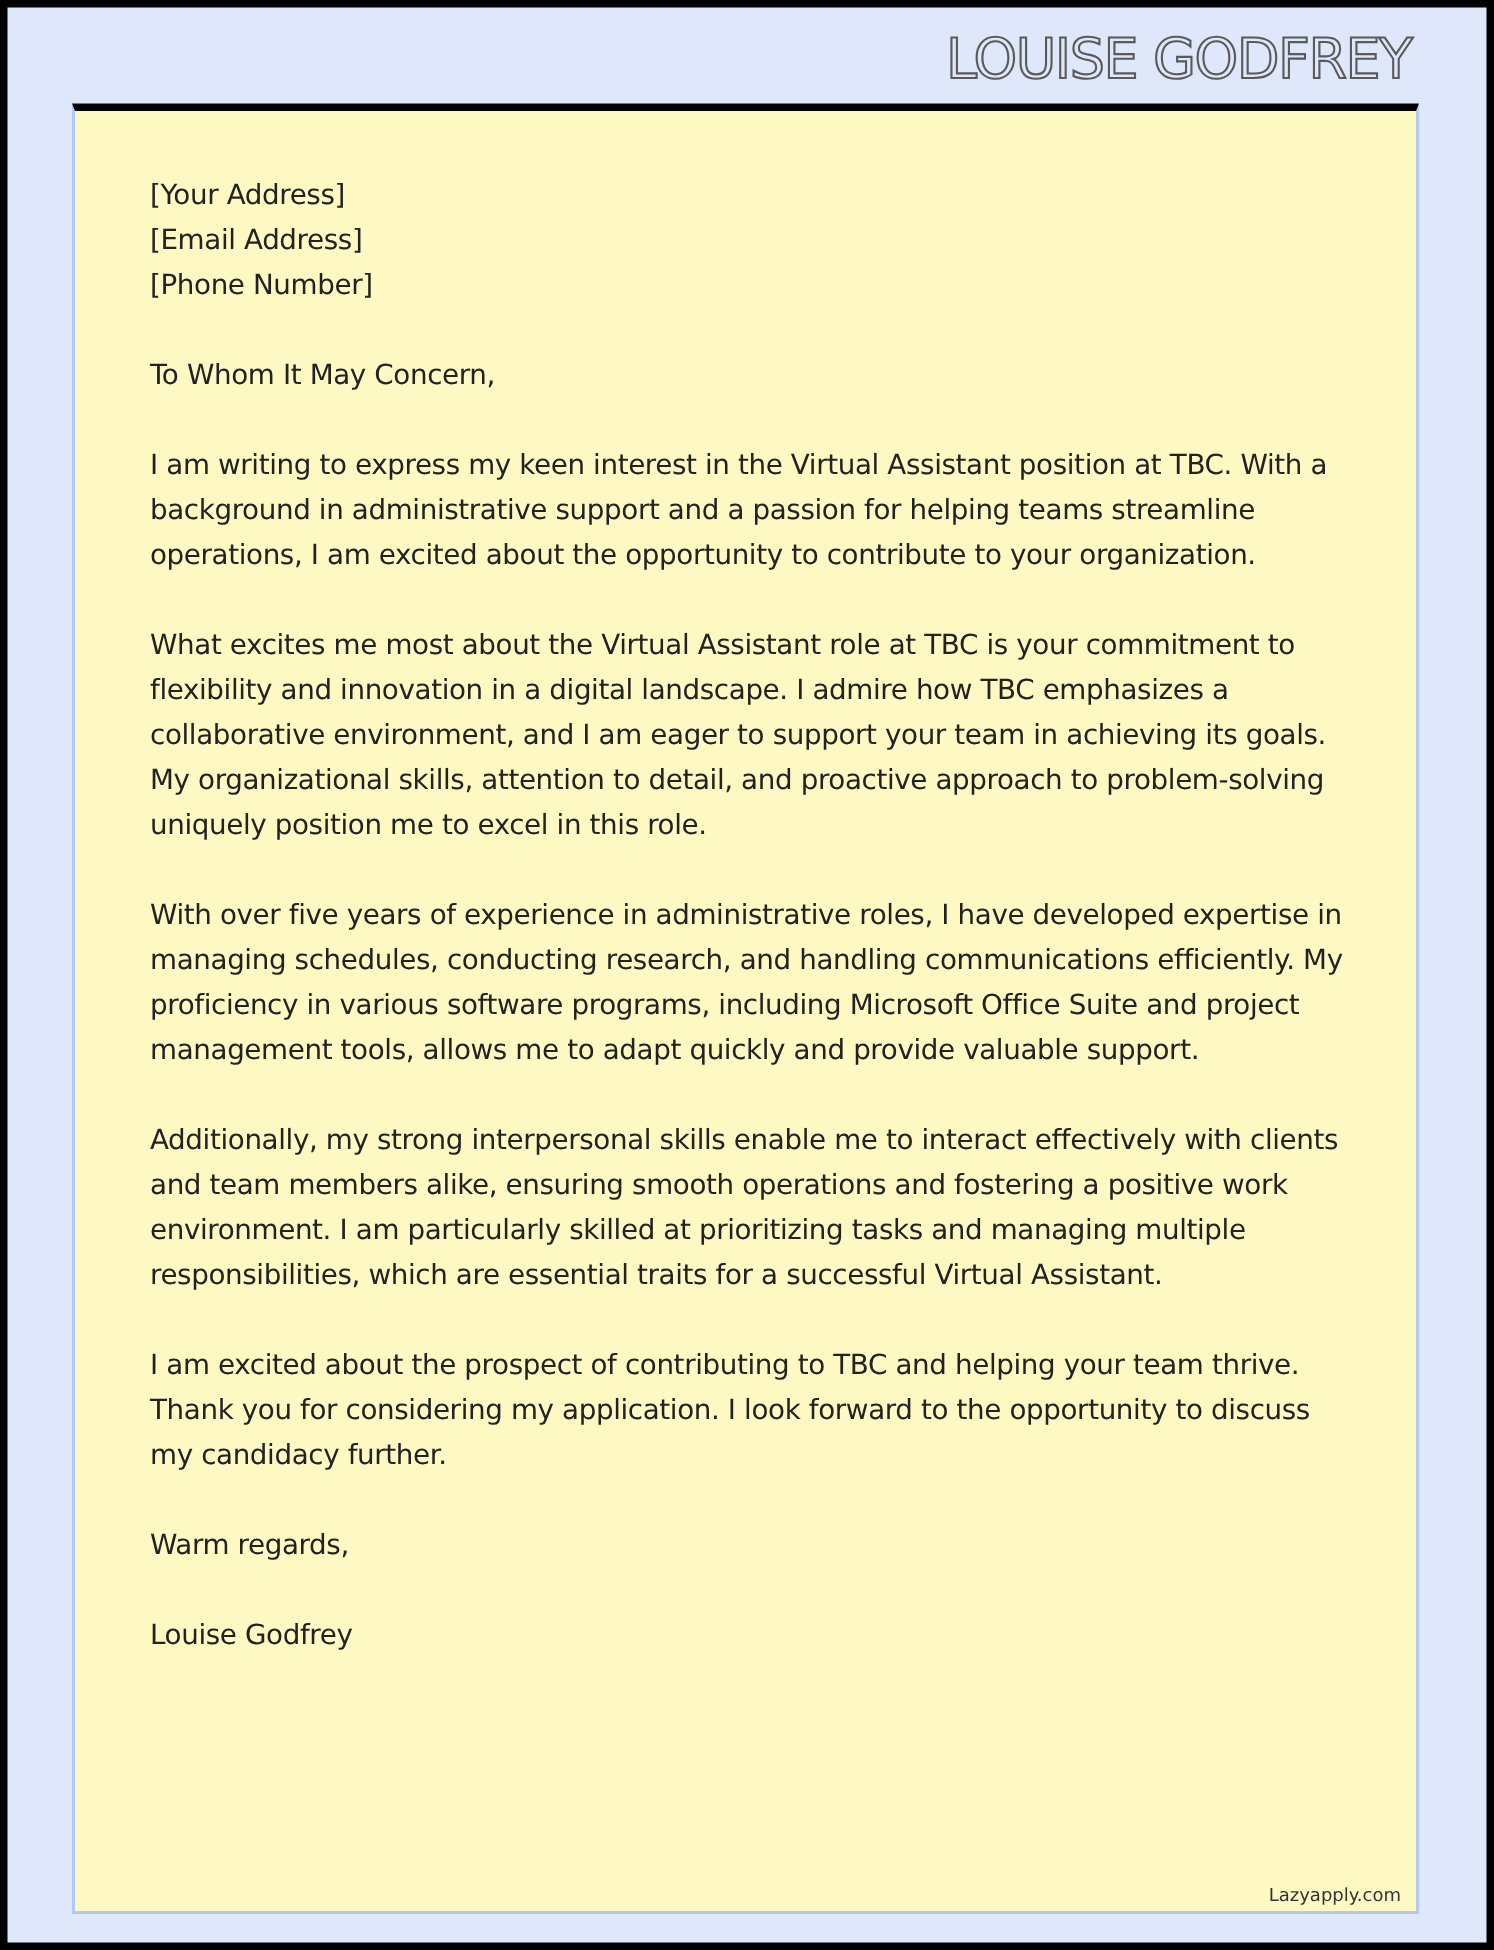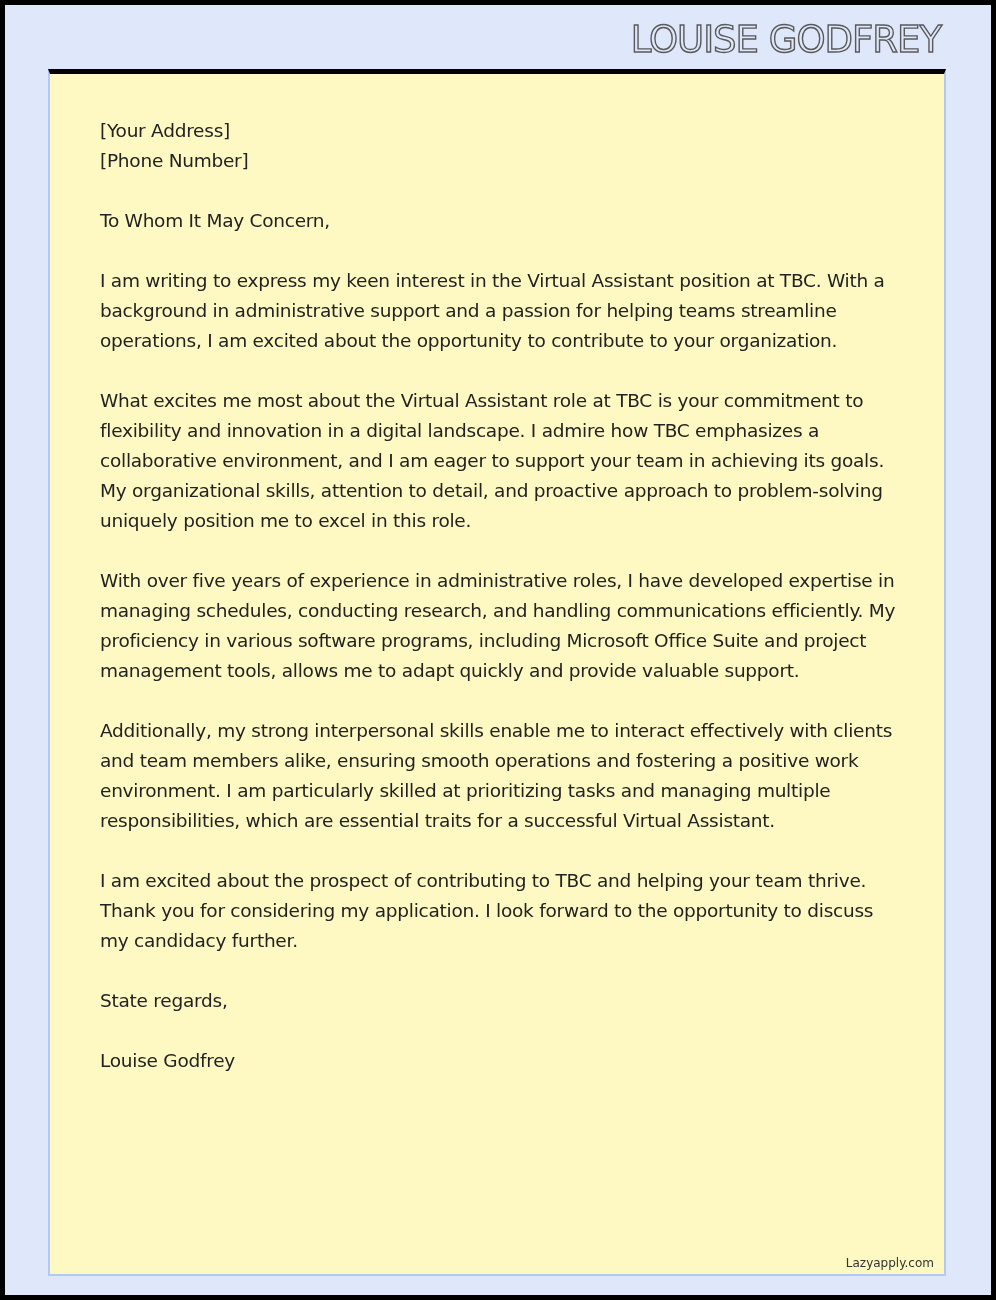--- a/index.html
+++ b/index.html
@@ -77,30 +77,31 @@
 </head>
 <body>
 
 <div class="frame">
   <div class="title">LOUISE GODFREY</div>
 
   <div class="paper">
     <div class="content">
       <div>
         <span class="addr-line">[Your Address]</span>
+        <span class="addr-line">[Email Address]</span>
         <span class="addr-line">[Phone Number]</span>
       </div>
 
       <div class="block">To Whom It May Concern,</div>
 
       <div class="para">I am writing to express my keen interest in the Virtual Assistant position at TBC. With a background in administrative support and a passion for helping teams streamline operations, I am excited about the opportunity to contribute to your organization.</div>
       <div class="para">What excites me most about the Virtual Assistant role at TBC is your commitment to flexibility and innovation in a digital landscape. I admire how TBC emphasizes a collaborative environment, and I am eager to support your team in achieving its goals. My organizational skills, attention to detail, and proactive approach to problem-solving uniquely position me to excel in this role.</div>
       <div class="para">With over five years of experience in administrative roles, I have developed expertise in managing schedules, conducting research, and handling communications efficiently. My proficiency in various software programs, including Microsoft Office Suite and project management tools, allows me to adapt quickly and provide valuable support.</div>
       <div class="para">Additionally, my strong interpersonal skills enable me to interact effectively with clients and team members alike, ensuring smooth operations and fostering a positive work environment. I am particularly skilled at prioritizing tasks and managing multiple responsibilities, which are essential traits for a successful Virtual Assistant.</div>
       <div class="para">I am excited about the prospect of contributing to TBC and helping your team thrive. Thank you for considering my application. I look forward to the opportunity to discuss my candidacy further.</div>
 
-      <div class="para">State regards,</div>
+      <div class="para">Warm regards,</div>
       <div class="para">Louise Godfrey</div>
     </div>
 
     <div class="watermark">Lazyapply.com</div>
   </div>
 </div>
 
 </body></html>

